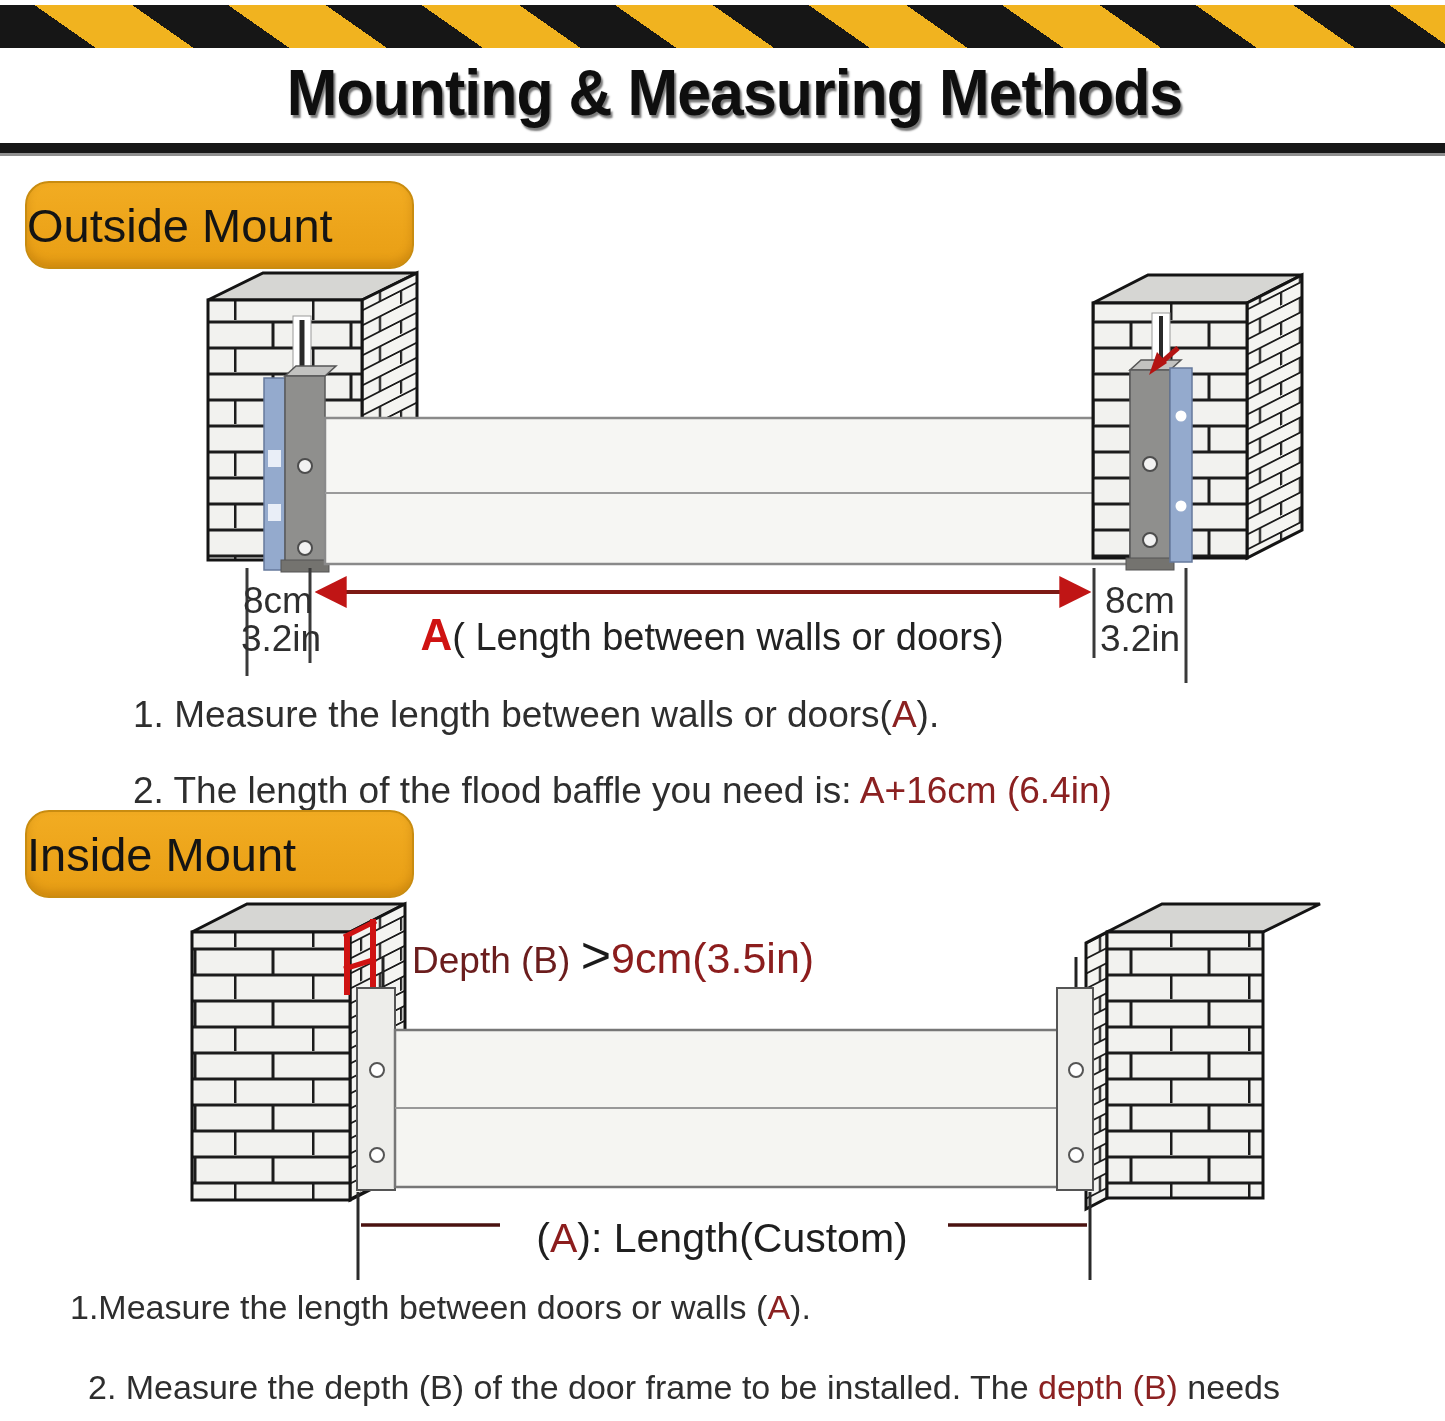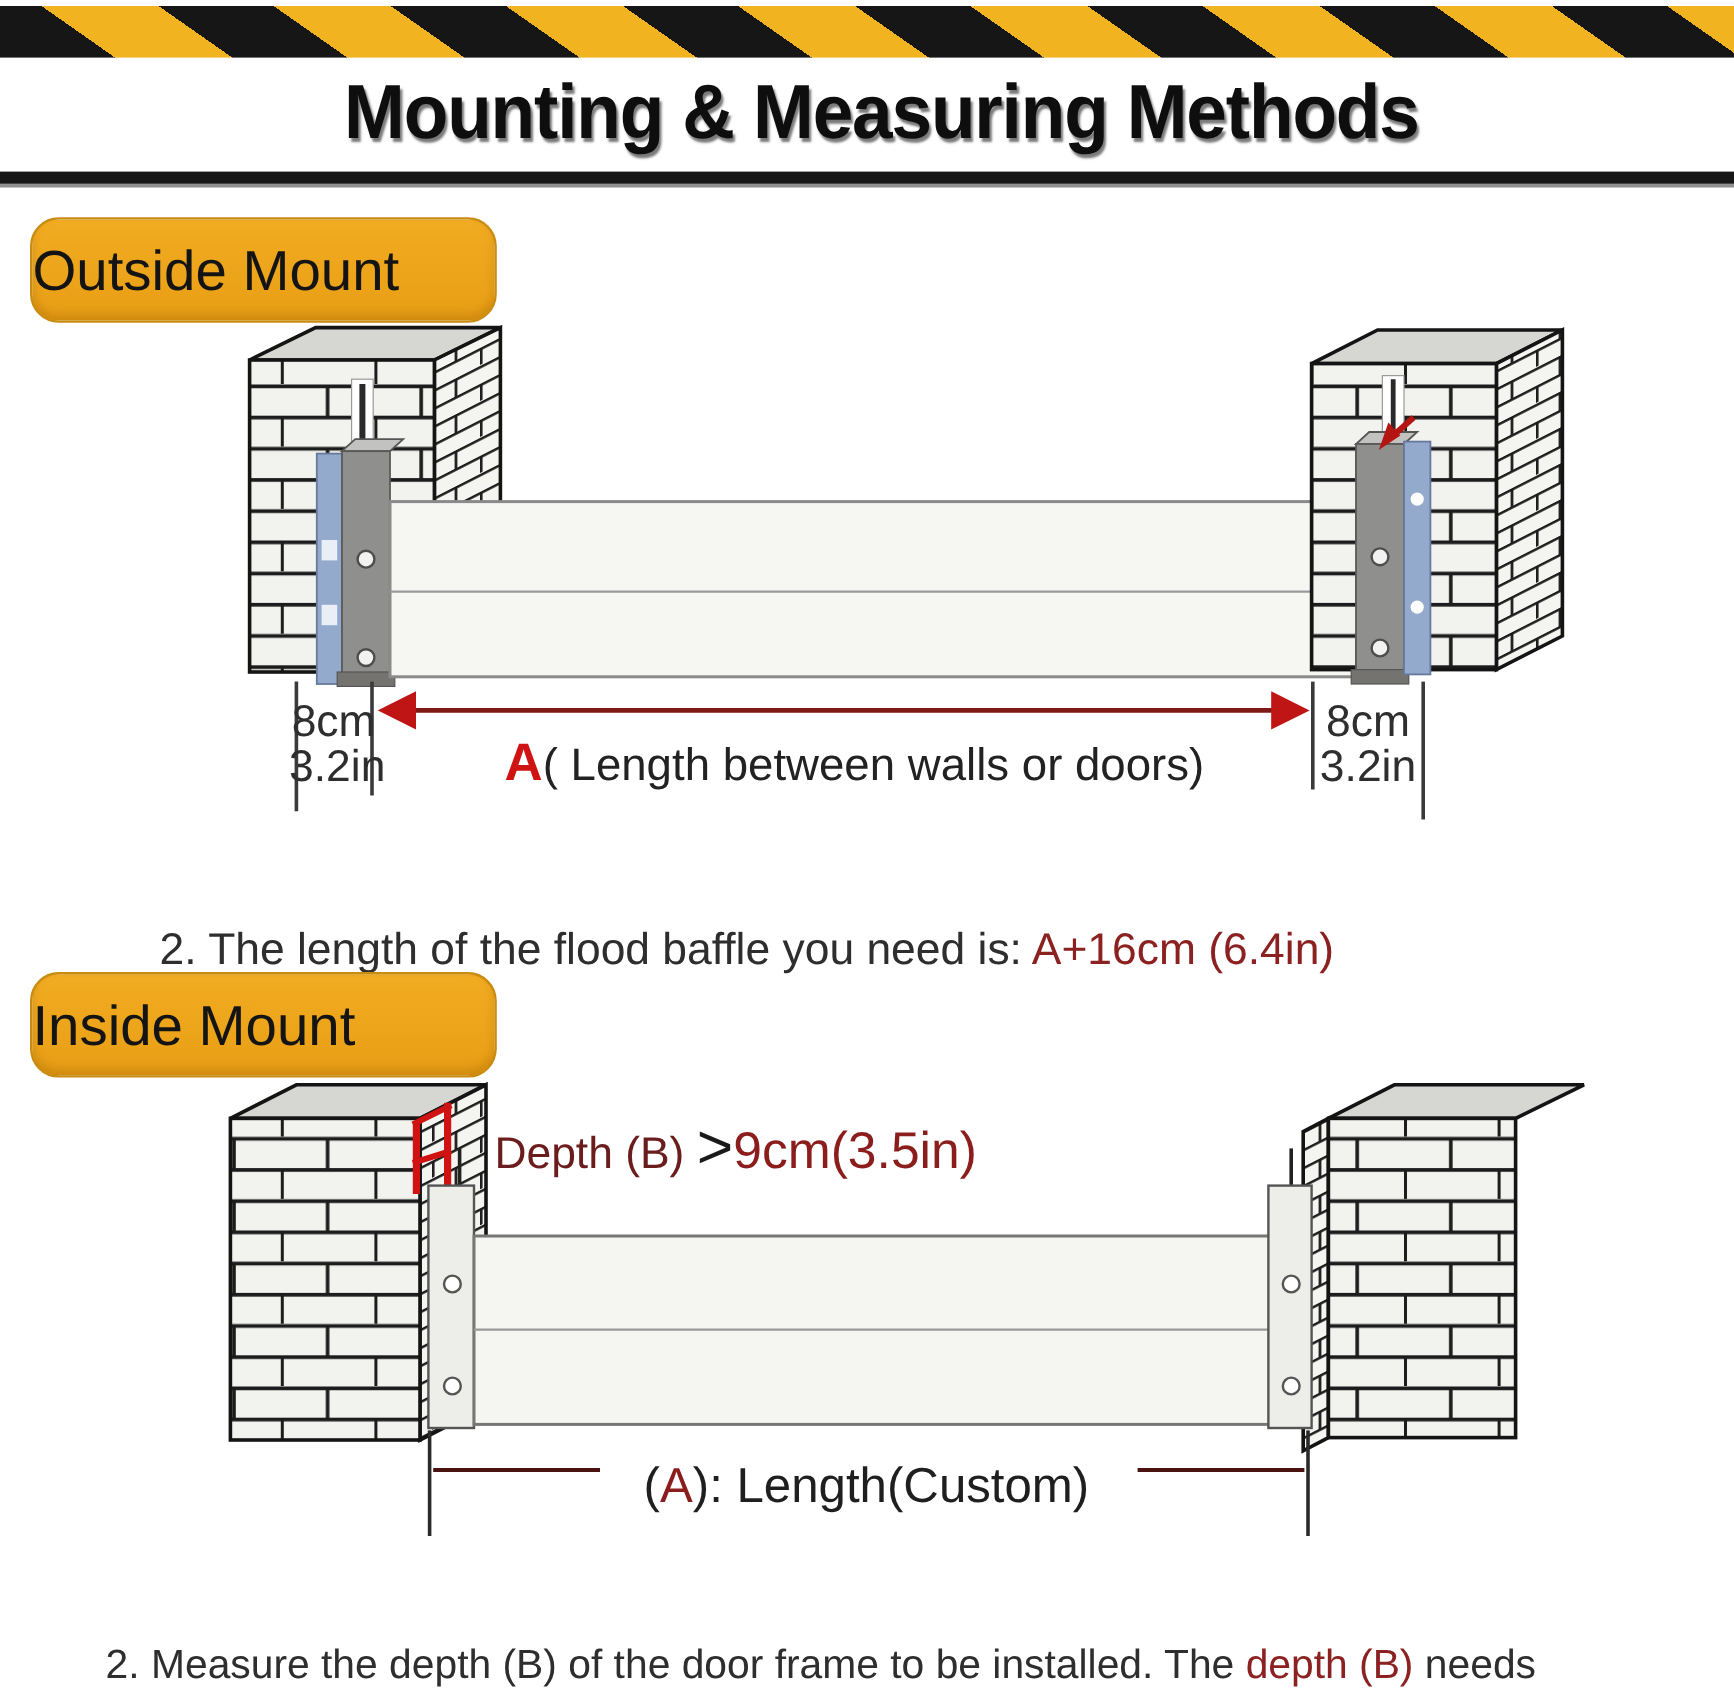--- a/index.html
+++ b/index.html
@@ -105,20 +105,21 @@
       <text x="281" y="383" text-anchor="middle" font-size="37" fill="#2e2e2e">3.2in</text>
       <line x1="320" y1="324" x2="1086" y2="324" stroke="#7E1A15" stroke-width="4" marker-start="url(#arrow)" marker-end="url(#arrow)"></line>
       <text x="712" y="382" text-anchor="middle" font-size="38" fill="#222222"><tspan font-size="44" font-weight="bold" fill="#CF1312">A</tspan><tspan>( Length between walls or doors)</tspan></text>
       <line x1="1094" y1="300" x2="1094" y2="390" stroke="#3a3a3a" stroke-width="3"></line>
       <line x1="1186" y1="300" x2="1186" y2="415" stroke="#3a3a3a" stroke-width="3"></line>
       <text x="1140" y="345" text-anchor="middle" font-size="37" fill="#2e2e2e">8cm</text>
       <text x="1140" y="383" text-anchor="middle" font-size="37" fill="#2e2e2e">3.2in</text>
     </g>
   </svg>
 
+  <div class="step" style="left:133px;top:694px;"><span>1. Measure the length between walls or doors(</span><span class="maroon">A</span><span>).</span></div>
   <div class="step" style="left:133px;top:770px;"><span>2. The length of the flood baffle you need is: </span><span class="maroon">A+16cm (6.4in)</span></div>
 
   <div class="badge inside">
     <span>Inside Mount</span>
   </div>
 
   <svg class="diagram" style="top:895px" width="1445" height="400" viewBox="0 0 1445 400">
 
     <g>
       <polygon points="192,37 247,9 405,9 350,37" fill="#d6d6d3" stroke="#141414" stroke-width="3"></polygon>
@@ -153,15 +154,16 @@
 
     <g>
       <line x1="358" y1="297" x2="358" y2="385" stroke="#2a2a2a" stroke-width="3"></line>
       <line x1="1090" y1="297" x2="1090" y2="385" stroke="#2a2a2a" stroke-width="3"></line>
       <line x1="361" y1="330" x2="500" y2="330" stroke="#4A1210" stroke-width="3.5"></line>
       <line x1="948" y1="330" x2="1087" y2="330" stroke="#4A1210" stroke-width="3.5"></line>
       <text x="722" y="357" text-anchor="middle" font-size="41" fill="#1f1f1f"><tspan>(</tspan><tspan fill="#8C1D1D">A</tspan><tspan>): Length(Custom)</tspan></text>
     </g>
   </svg>
 
+  <div class="step step2" style="left:70px;top:1288px;"><span>1.Measure the length between doors or walls (</span><span class="maroon">A</span><span>).</span></div>
   <div class="step step2" style="left:88px;top:1342px;margin-top:26px;"><span>2. Measure the depth (B) of the door frame to be installed. The </span><span class="maroon">depth (B)</span><span> needs</span></div>
 
 </div>
 
 </body></html>

